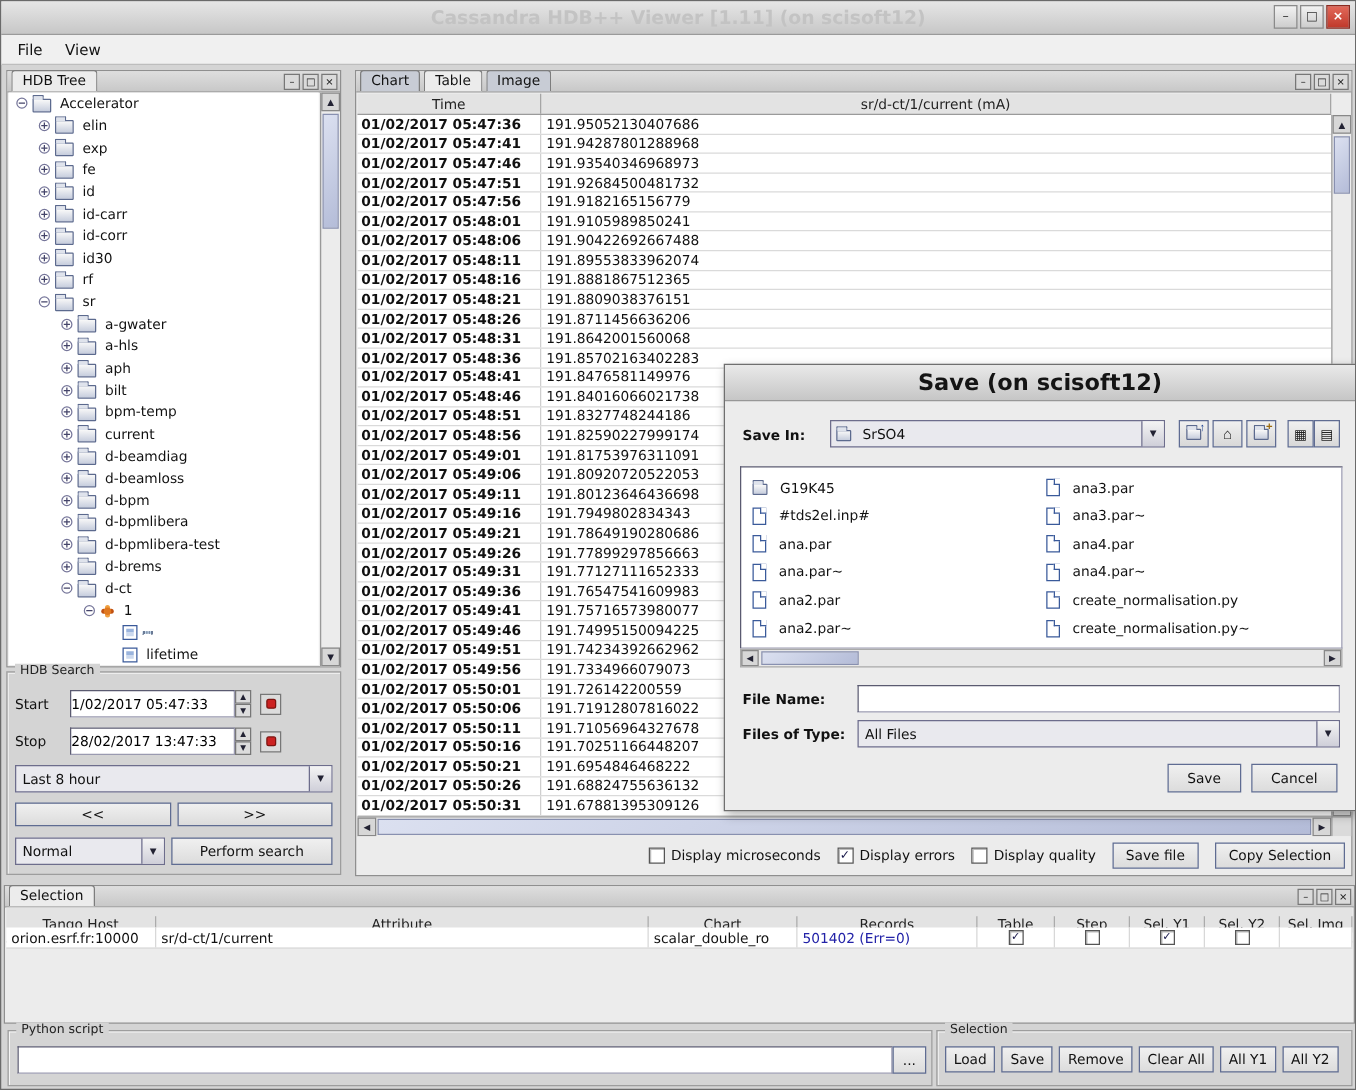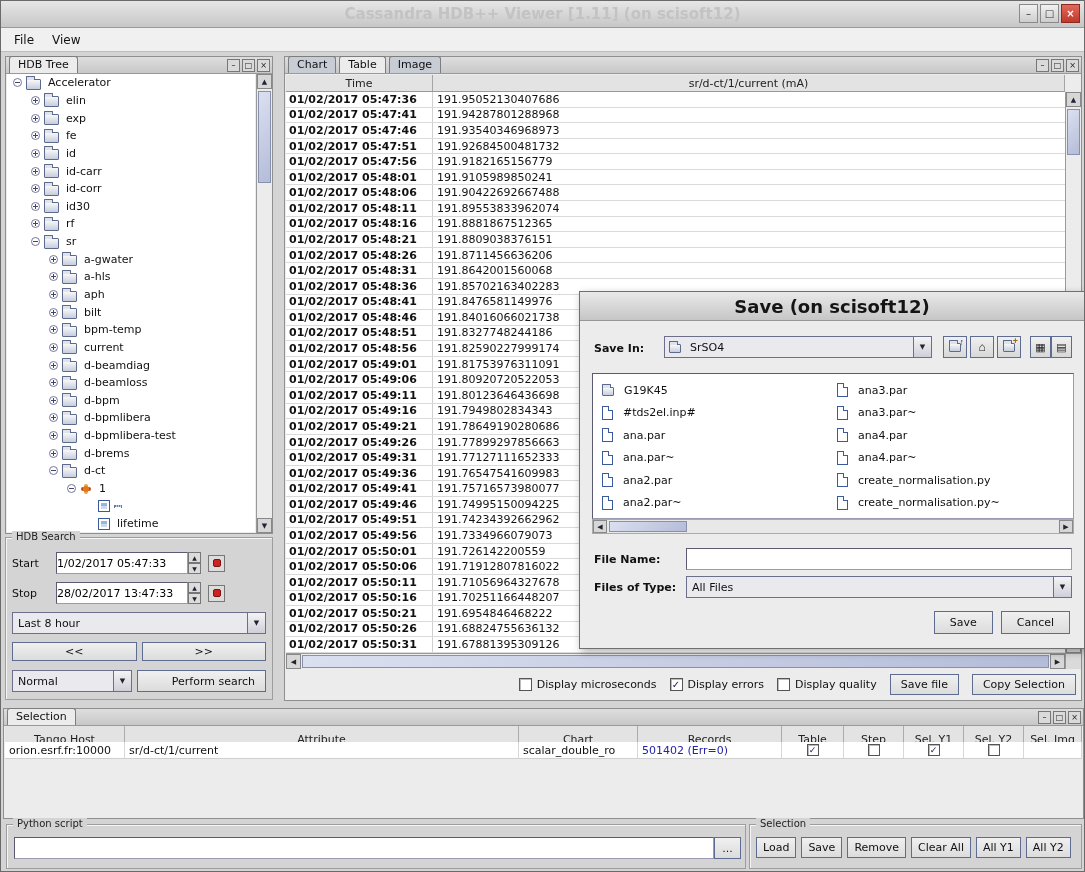--- a/index.html
+++ b/index.html
@@ -93,21 +93,21 @@
   .spinbtn { flex:1; border:1px solid #777; background:#dcdcdc; font-size:6px; display:flex; align-items:center;
     justify-content:center; color:#223; }
   .redbtn { width:17px; height:17px; margin-left:7px; border:1px solid #777; background:#dcdcdc; display:flex;
     align-items:center; justify-content:center; flex:none; }
   .reddot { width:8px; height:8px; background:#cc2222; border:1px solid #7d1410; border-radius:2px; }
   .range-combo { position:absolute; left:6px; right:6px; top:74px; }
   .nav-btns { position:absolute; left:6px; right:6px; top:104px; display:flex; gap:5px; }
   .nav-btns .btn { flex:1; padding:2px 0; }
   .mode-row { position:absolute; left:6px; right:6px; top:132px; display:flex; gap:5px; }
   .mode-combo { width:120px; flex:none; }
-  .perform { flex:1;text-align:right; }
+  .perform { flex:1; }
 
   
   .main-panel { left:283px; top:55px; width:798px; height:645px; }
   .thead { position:absolute; left:1px; top:18px; width:779px; height:17px; display:flex;
     background:#e3e3e3; border-bottom:1px solid #9a9a9a; }
   .th { border-right:1px solid #a5a5a5; display:flex; align-items:center; justify-content:center; color:#222; overflow:hidden; }
   .th.time { width:147px; flex:none; } .th.val { flex:1; }
   .tbody { position:absolute; left:1px; top:35px; width:779px; height:561px; background:#fff; overflow:hidden; }
   .trow { display:flex; height:15.58px; border-bottom:1px solid #dadada; }
   .tc { overflow:hidden; white-space:nowrap; display:flex; align-items:center; }
@@ -122,21 +122,21 @@
   .mhscroll .right { right:0; top:0; width:15px; height:15px; }
   .mhscroll .sthumb { left:16px; right:16px; top:1px; height:13px; }
   .corner { position:absolute; left:780px; top:596px; width:16px; height:16px; background:#dadada;
     border-left:1px solid #999; border-top:1px solid #999; }
   .bottombar { position:absolute; left:1px; right:1px; top:612px; bottom:1px; background:#ececec;
     display:flex; align-items:center; justify-content:flex-end; gap:13px; padding-right:4px; }
 
   
   .selection-panel { left:2px; top:707px; width:1081px; height:111px; }
   .sel-thead { position:absolute; left:1px; top:17px; right:1px; height:28px; display:flex;
-    background:#e3e3e3; border-bottom:1px solid #999; }
+    background:#e3e3e3; border-bottom:1px solid #999;align-items:center; }
   .sh { border-right:1px solid #ababab; display:flex; align-items:center; justify-content:center; color:#222; overflow:hidden; }
   .sel-row { position:absolute; left:1px; top:33px; right:1px; height:17px; display:flex; background:#fff;
     border-bottom:1px solid #cfcfcf; }
   .sd { border-right:1px solid #d8d8d8; display:flex; align-items:center; padding-left:4px; overflow:hidden; white-space:nowrap; }
   .sd.center { justify-content:center; padding-left:0; }
   .records { color:#2323a8; }
   .w-host{width:120px;flex:none} .w-attr{width:394px;flex:none} .w-type{width:119px;flex:none}
   .w-rec{width:144px;flex:none} .w-cb{width:62px;flex:none} .w-cb2{width:60px;flex:none} .w-last{flex:1}
   .sel-rest { position:absolute; left:1px; top:50px; right:1px; bottom:1px; background:#ececec; }
 

